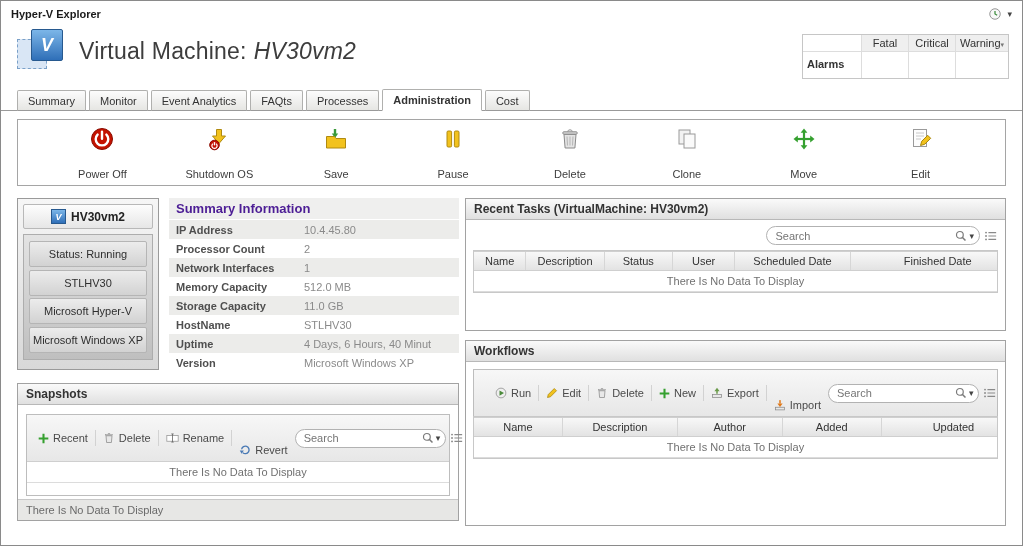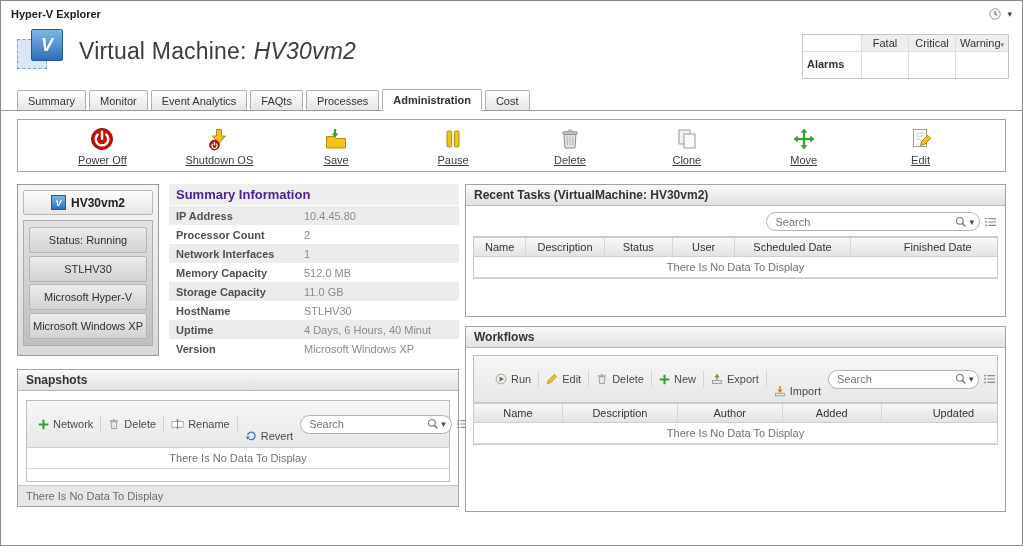--- a/index.html
+++ b/index.html
@@ -30,21 +30,21 @@
   .alarms-body .a-cell { height: 26px; }
   .mini-caret { font-size: 7px; color: #777; }
 
   
   .tabs { display: flex; align-items: flex-end; padding: 6px 0 0 16px; border-bottom: 1px solid #9a9a9a; }
   .tab { font-size: 11px; color: #333; padding: 4px 10px 3px 10px; background: linear-gradient(#fcfcfc, #e6e6e3); border: 1px solid #b0b0ae; border-bottom: 1px solid #9a9a9a; border-radius: 2px 2px 0 0; margin-right: 3px; margin-bottom: -1px; cursor: default; white-space: nowrap; }
   .tab.active { background: #fff; font-weight: bold; border-bottom: 1px solid #fff; padding-bottom: 4px; }
 
   
   .action-bar { margin: 8px 16px 12px 16px; border: 1px solid #a5a5a5; display: flex; padding: 7px 26px 5px 26px; background: #fff; }
-  .action { flex: 1; display: flex; flex-direction: column; align-items: center; gap: 3px; font-size: 11px; color: #3d3d3d; cursor: default; text-decoration: underline; }
+  .action { flex: 1; display: flex; flex-direction: column; align-items: center; gap: 17px; font-size: 11px; color: #3d3d3d; cursor: default; }
 
   
   .content { display: flex; gap: 6px; padding: 0 16px; }
   .left-col { width: 442px; flex: none; }
   .right-col { flex: 1; min-width: 0; display: flex; flex-direction: column; gap: 9px; }
   .left-top { display: flex; gap: 10px; }
 
   
   .vm-card { width: 142px; height: 172px; flex: none; border: 1px solid #9a9a9a; background: linear-gradient(#f6f6f6, #d8d8d8); padding: 5px; }
   .vm-card-head { display: flex; align-items: center; justify-content: center; gap: 5px; font-weight: bold; font-size: 12px; color: #222; padding: 4px 4px; background: linear-gradient(#fdfdfd, #e6e6e6); border: 1px solid #b8b8b8; border-radius: 2px; }
@@ -282,21 +282,21 @@
 
       <div class="panel snapshots-panel">
         <div class="panel-title">Snapshots</div>
         <div class="snap-body">
           <div class="grid">
             <div class="grid-toolbar">
               <div class="tb-btn">
                 <svg width="11" height="11" viewBox="0 0 16 16">
                     <path d="M6.5 1h3v5.5H15v3H9.5V15h-3V9.5H1v-3h5.5z" fill="#35a02f"></path>
                   </svg>
-                <span>Network</span>
+                <span>Recent</span>
               </div>
               <div class="tb-btn">
                 <svg width="12" height="12" viewBox="0 0 16 16">
                     <path d="M4 5h8l-.8 9H4.8z" fill="#e8e8e8" stroke="#8a8a8a"></path>
                     <rect x="3" y="3" width="10" height="1.6" fill="#d5d5d5" stroke="#8a8a8a" stroke-width=".6"></rect>
                     <path d="M6.5 2.2h3" stroke="#8a8a8a"></path>
                   </svg>
                 <span>Delete</span>
               </div>
               <div class="tb-btn">

